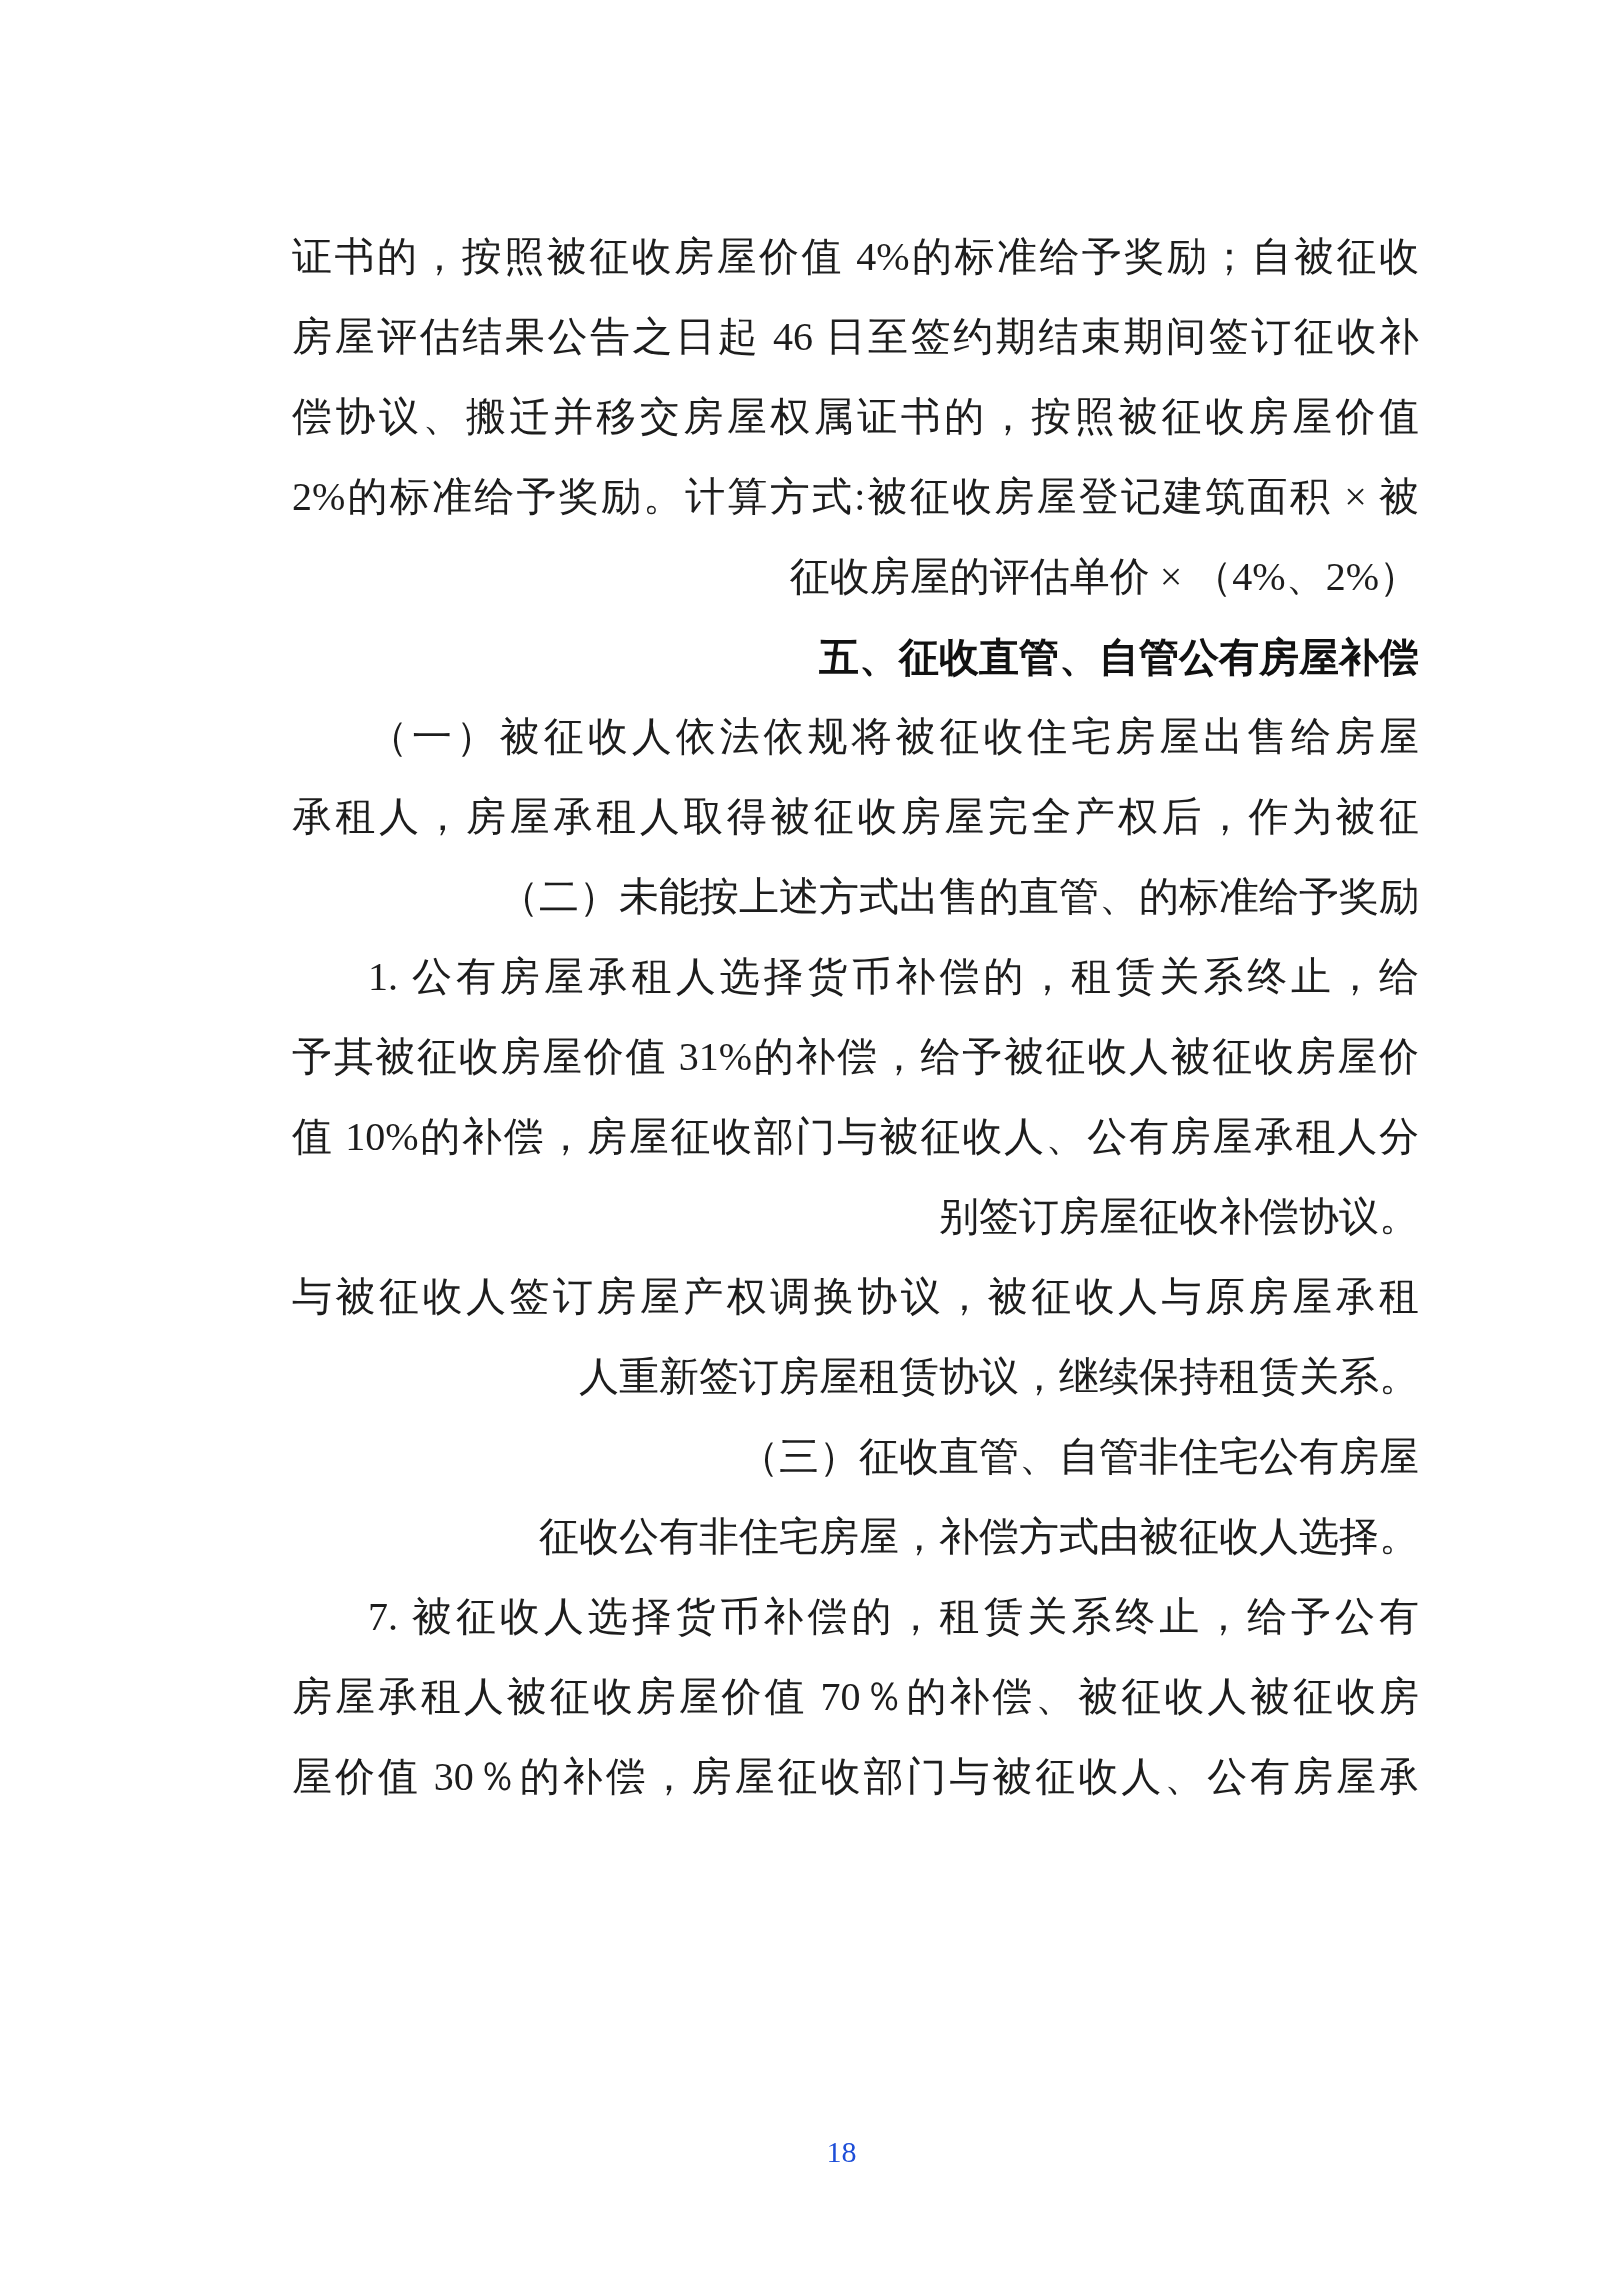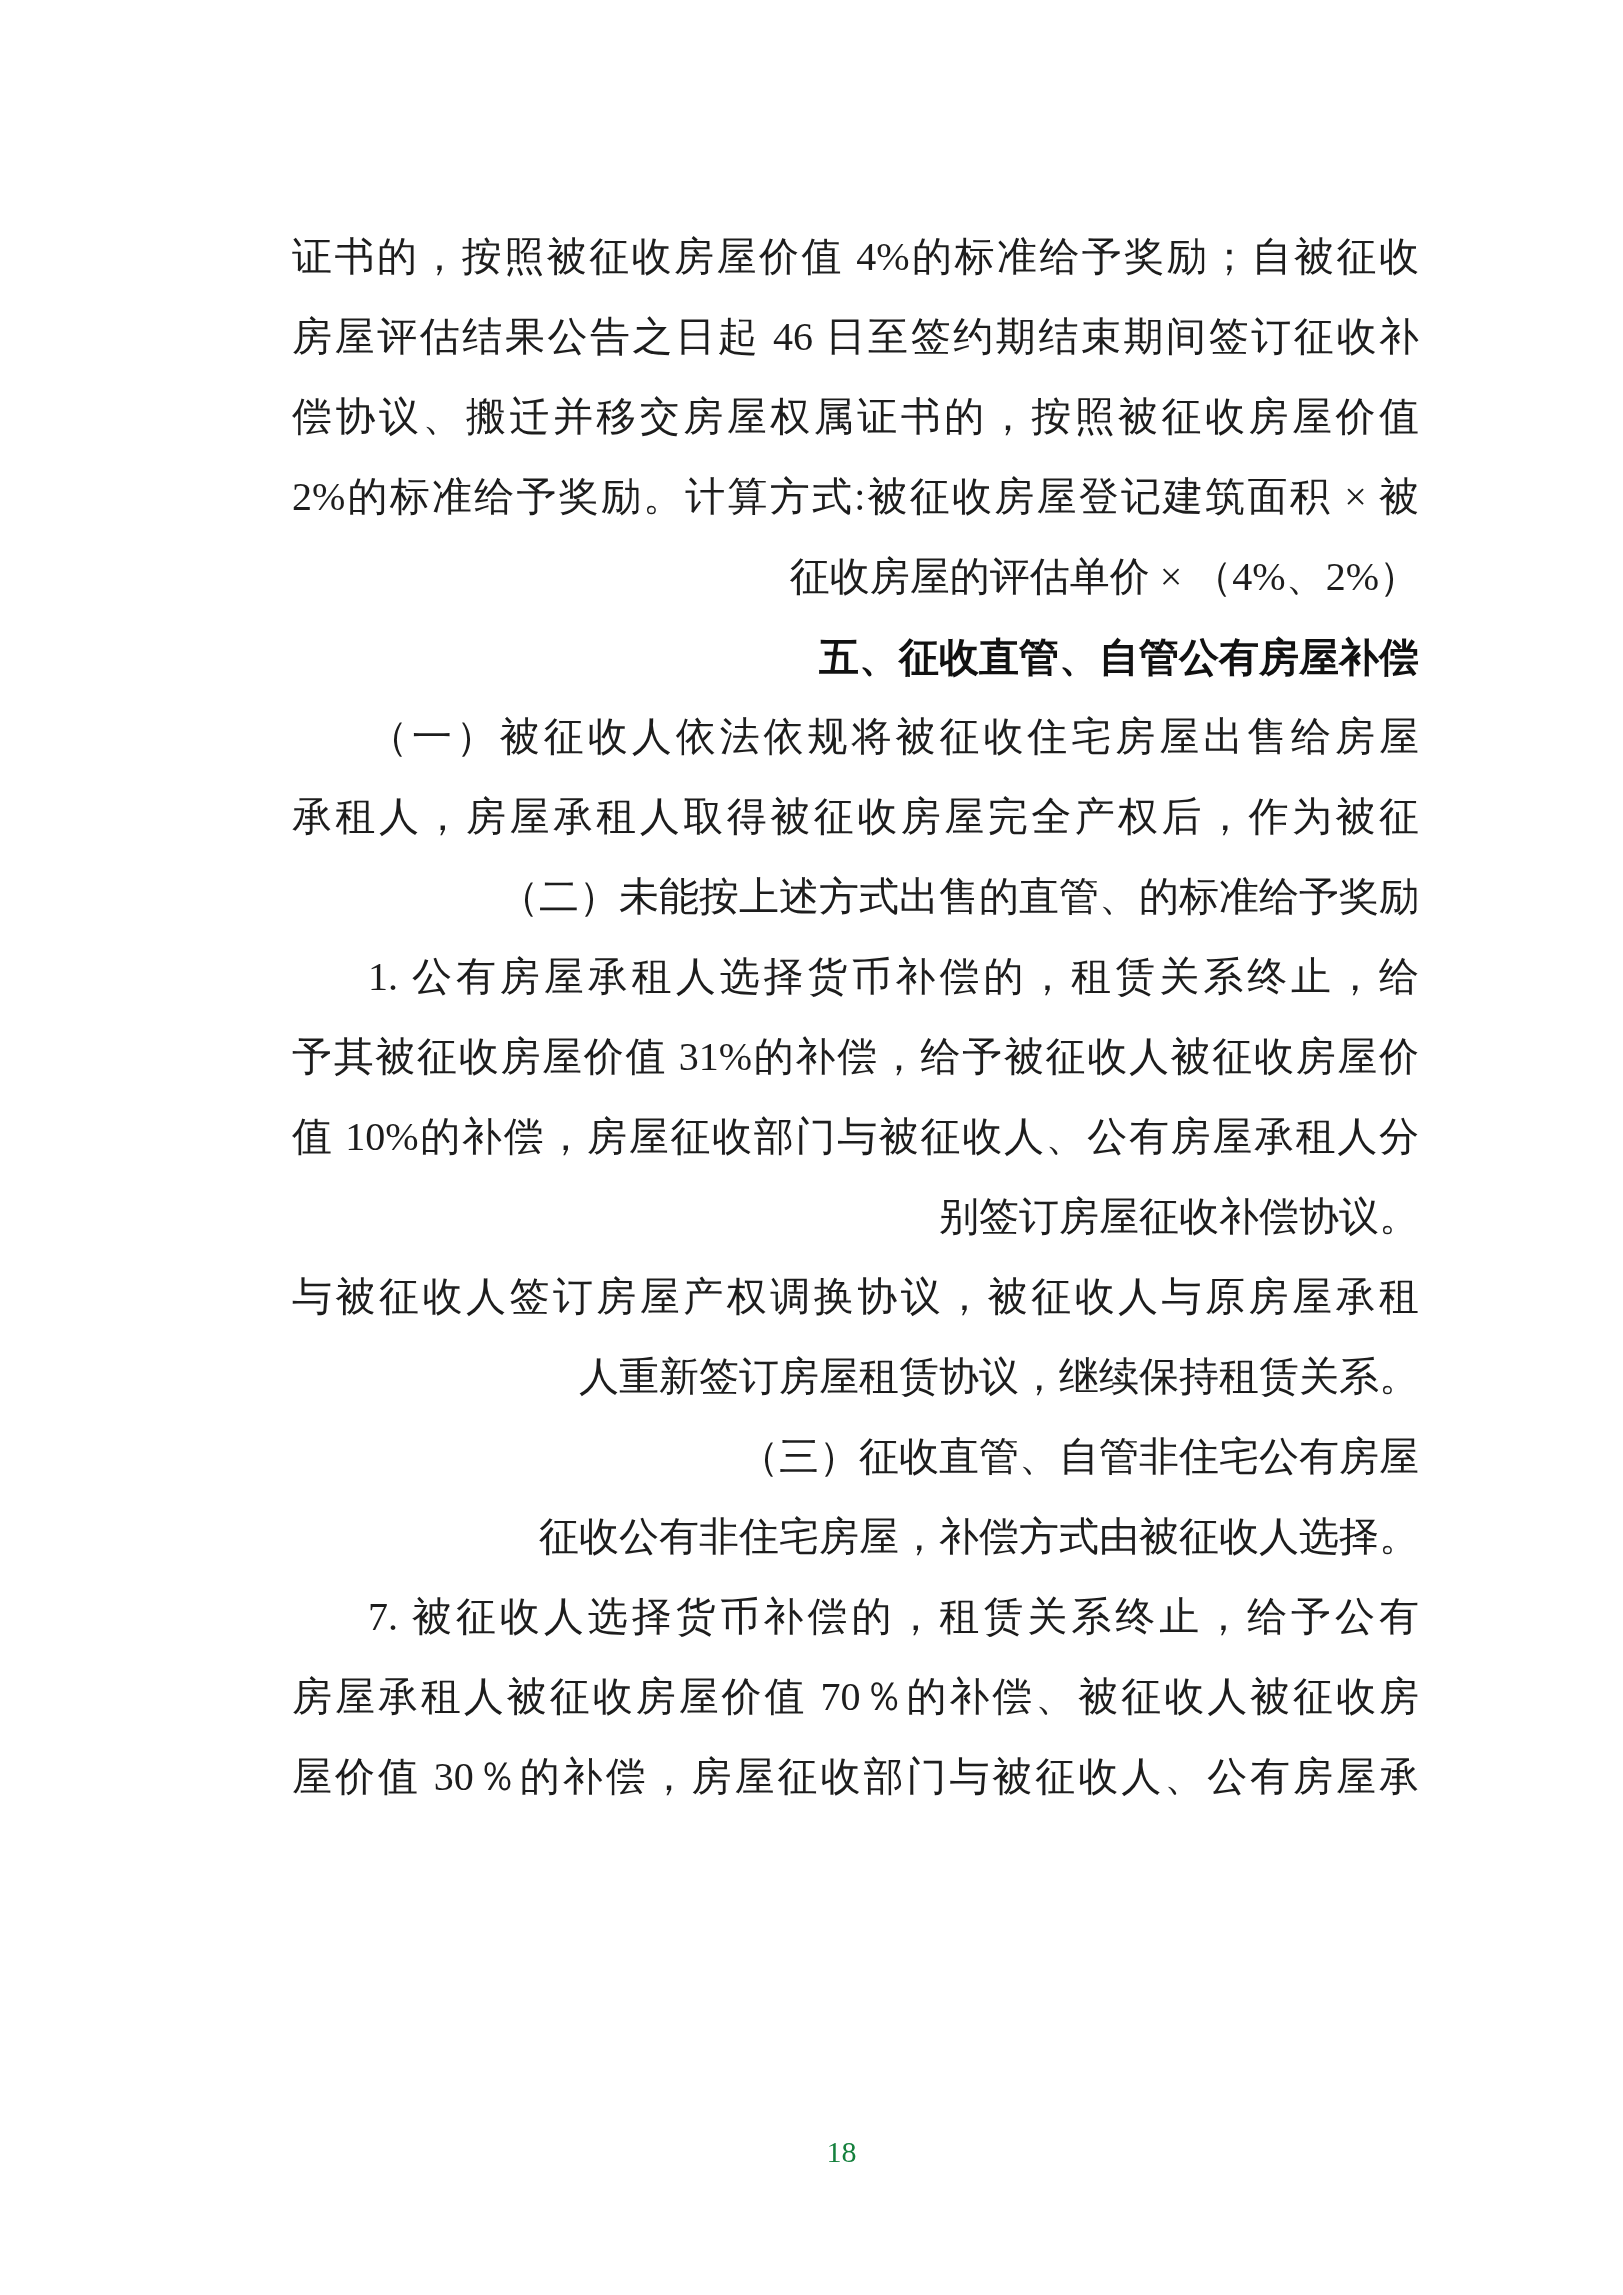--- a/index.html
+++ b/index.html
@@ -45,21 +45,21 @@
     color: #111111;
   }
   .pagenum {
     position: absolute;
     top: 2133px;
     left: 50%;
     transform: translateX(-50%) translateX(30px);
     font-family: "Liberation Serif", "DejaVu Serif", serif;
     font-size: 30px;
     line-height: 37px;
-    color: #15803d;
+    color: #1d4ed8;
   }
 </style>
 </head>
 <body>
 
 <div class="sheet">
   <div class="textblock">
       <div class="line justify">证书的，按照被征收房屋价值 4%的标准给予奖励；自被征收</div>
       <div class="line justify">房屋评估结果公告之日起 46 日至签约期结束期间签订征收补</div>
       <div class="line justify">偿协议、搬迁并移交房屋权属证书的，按照被征收房屋价值</div>

